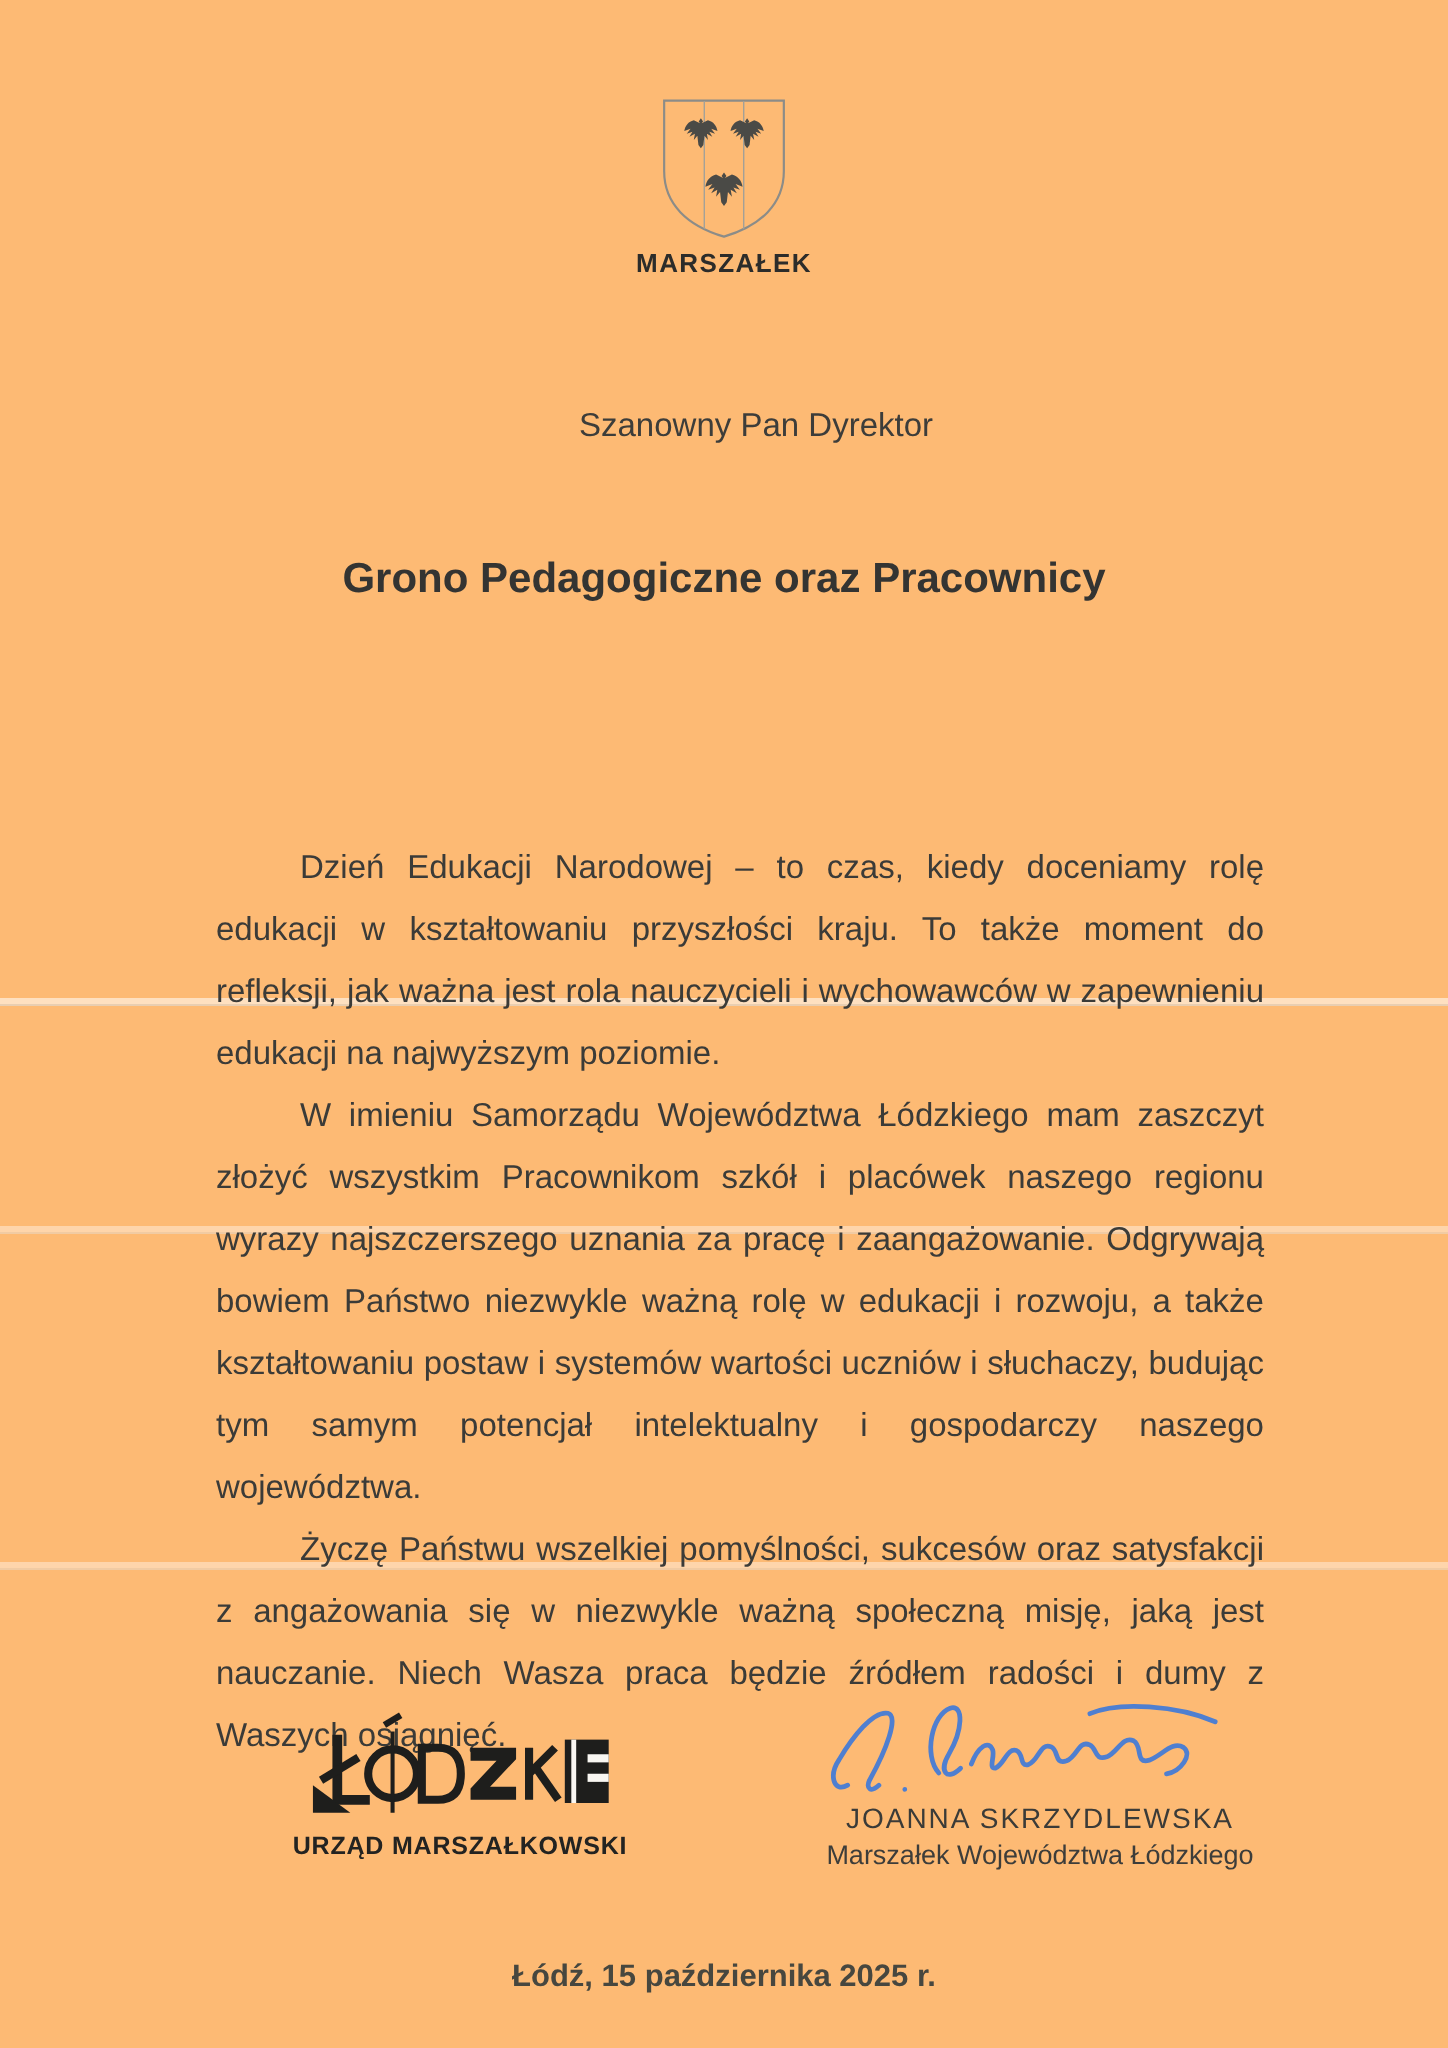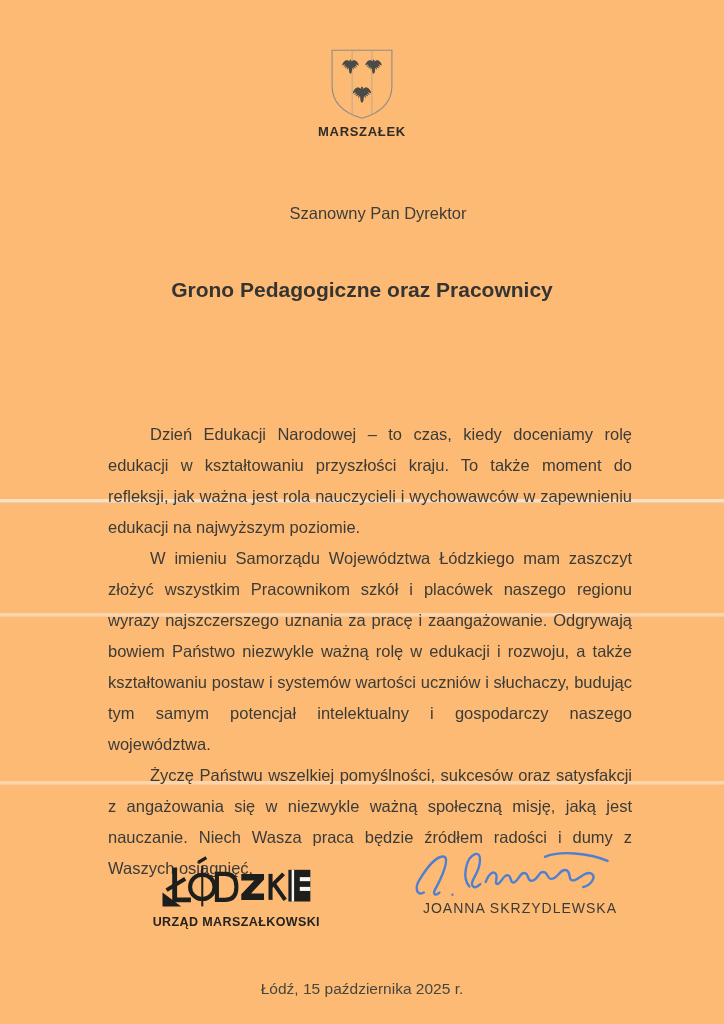--- a/index.html
+++ b/index.html
@@ -32,30 +32,30 @@
        font-size:21px;font-weight:bold;color:#343432;}
   .recipient-group{position:absolute;top:278px;left:0;width:100%;text-align:center;
        font-size:21px;font-weight:bold;color:#343432;}
   .institution{position:absolute;top:331px;left:0;width:100%;text-align:center;
        font-size:15.5px;line-height:25px;color:#3d3d3a;}
 
   .body-text{position:absolute;top:384px;left:108px;width:524px;
        font-size:16.5px;line-height:31px;text-align:justify;color:#3b3b38;margin-top:35px;}
   .body-text p{margin:0;text-indent:42px;}
 
-  .logo-block{position:absolute;left:140px;top:856px;width:180px;text-align:right;}
+  .logo-block{position:absolute;left:140px;top:856px;width:180px;text-align:center;}
   .logo-subtitle{margin-top:3px;font-size:12.5px;font-weight:bold;letter-spacing:.4px;color:#232321;}
 
   .signature-block{position:absolute;left:392px;top:838px;width:256px;text-align:center;}
   .signature-hand{transform:rotate(-3deg);}
   .signatory-name{margin-top:-8px;font-size:14px;letter-spacing:1px;font-weight:500;color:#3b3b38;}
   .signatory-title{margin-top:3px;font-size:13.5px;color:#3d3d3a;}
 
   .dateline{position:absolute;top:980px;left:0;width:100%;text-align:center;
-       font-size:15.5px;color:#47473f;}
+       font-size:15.5px;color:#47473f;font-weight:bold;}
 </style>
 </head>
 <body>
 
 <div class="page">
 
   <div class="streak streak-1"></div>
   <div class="streak streak-2"></div>
   <div class="streak streak-3"></div>
 
@@ -128,17 +128,18 @@
     <svg class="signature-hand" width="232" height="66" viewBox="0 0 240 72" aria-hidden="true">
       <g fill="none" stroke="#4f7fd0" stroke-width="2.6" stroke-linecap="round" stroke-linejoin="round">
         <path d="M14 54 C6 58 4 48 10 40 C18 28 30 14 38 16 C44 18 36 36 26 52 C24 56 26 59 31 55"></path>
         <circle cx="45" cy="58" r="1.3" fill="#4f7fd0" stroke="none"></circle>
         <path d="M64 50 C56 40 62 18 72 15 C80 13 78 28 70 40 C64 49 68 55 76 48"></path>
         <path d="M82 46 C86 37 92 33 94 39 C95 43 91 49 95 49 C100 47 102 38 107 40 C111 42 108 49 113 48 C119 46 120 36 126 39 C130 41 127 49 134 47 C140 45 141 36 147 39 C151 41 149 48 156 46 C162 44 165 35 171 38 C176 41 171 51 179 49 C186 47 192 39 198 43 C203 47 196 56 188 57"></path>
         <path d="M148 22 C164 16 196 20 216 30"></path>
       </g>
     </svg>
     <div class="signatory-name">JOANNA SKRZYDLEWSKA</div>
+    <div class="signatory-title">Marszałek Województwa Łódzkiego</div>
   </div>
 
   <div class="dateline">Łódź, 15 października 2025 r.</div>
 
 </div>
 
 </body></html>

